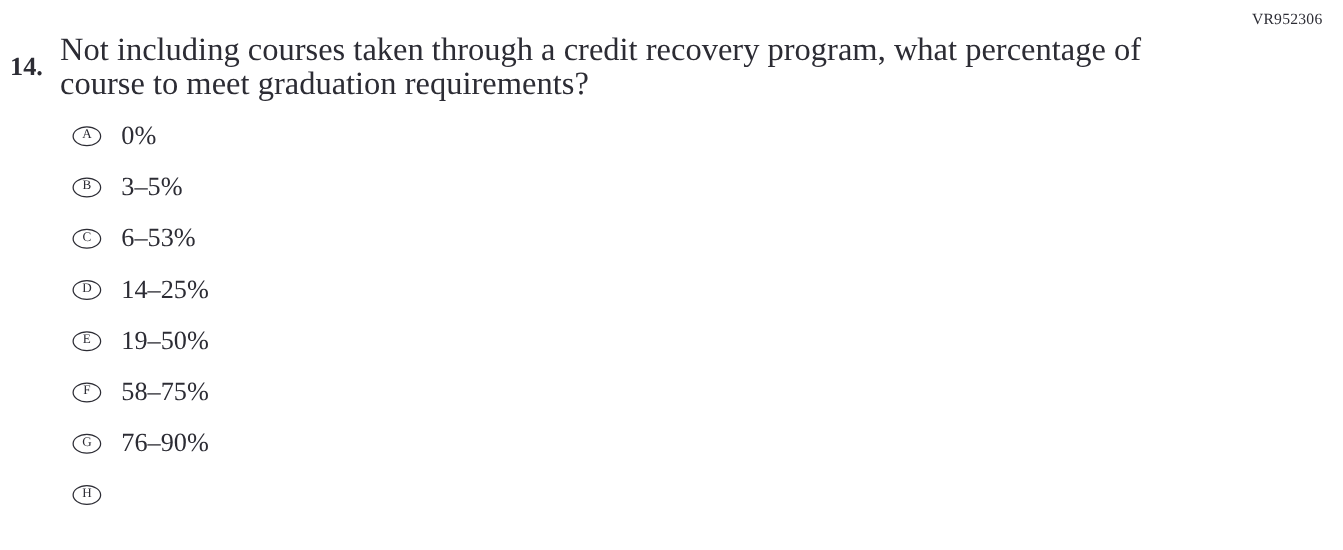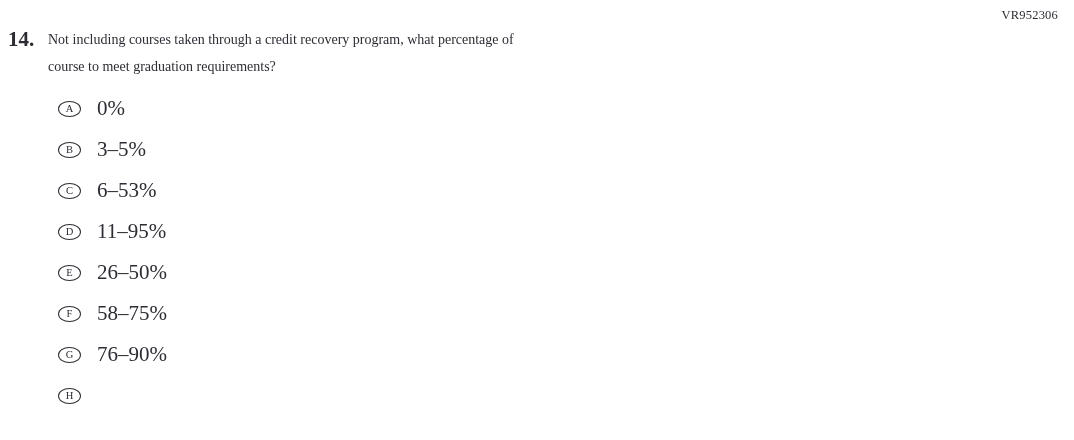--- a/index.html
+++ b/index.html
@@ -24,35 +24,35 @@
     position: absolute;
     top: 8px;
     right: 16px;
     font-size: 12.5px;
     letter-spacing: 0.2px;
     color: #2c2c34;
   }
 
   .question {
     display: flex;
-    align-items: flex-start;
+    align-items: center;
     padding-top: 26px;
     padding-left: 8px;
   }
 
   .q-number {
     font-weight: bold;
     font-size: 21px;
     line-height: 27px;
     width: 40px;
     flex: 0 0 40px;
   }
 
   .q-text {
-    font-size: 14px;
+    font-size: 26px;
     line-height: 27px;
   }
 
   .options {
     list-style: none;
     margin-top: 15px;
     margin-left: 58px;
   }
 
   .option-row {
@@ -123,28 +123,28 @@
       <span class="bubble">
         <span class="bubble-letter">C</span>
       </span>
       <span class="option-label">6–53%</span>
     </li>
 
     <li class="option-row">
       <span class="bubble">
         <span class="bubble-letter">D</span>
       </span>
-      <span class="option-label">11–95%</span>
+      <span class="option-label">14–25%</span>
     </li>
 
     <li class="option-row">
       <span class="bubble">
         <span class="bubble-letter">E</span>
       </span>
-      <span class="option-label">26–50%</span>
+      <span class="option-label">19–50%</span>
     </li>
 
     <li class="option-row">
       <span class="bubble">
         <span class="bubble-letter">F</span>
       </span>
       <span class="option-label">58–75%</span>
     </li>
 
     <li class="option-row">

